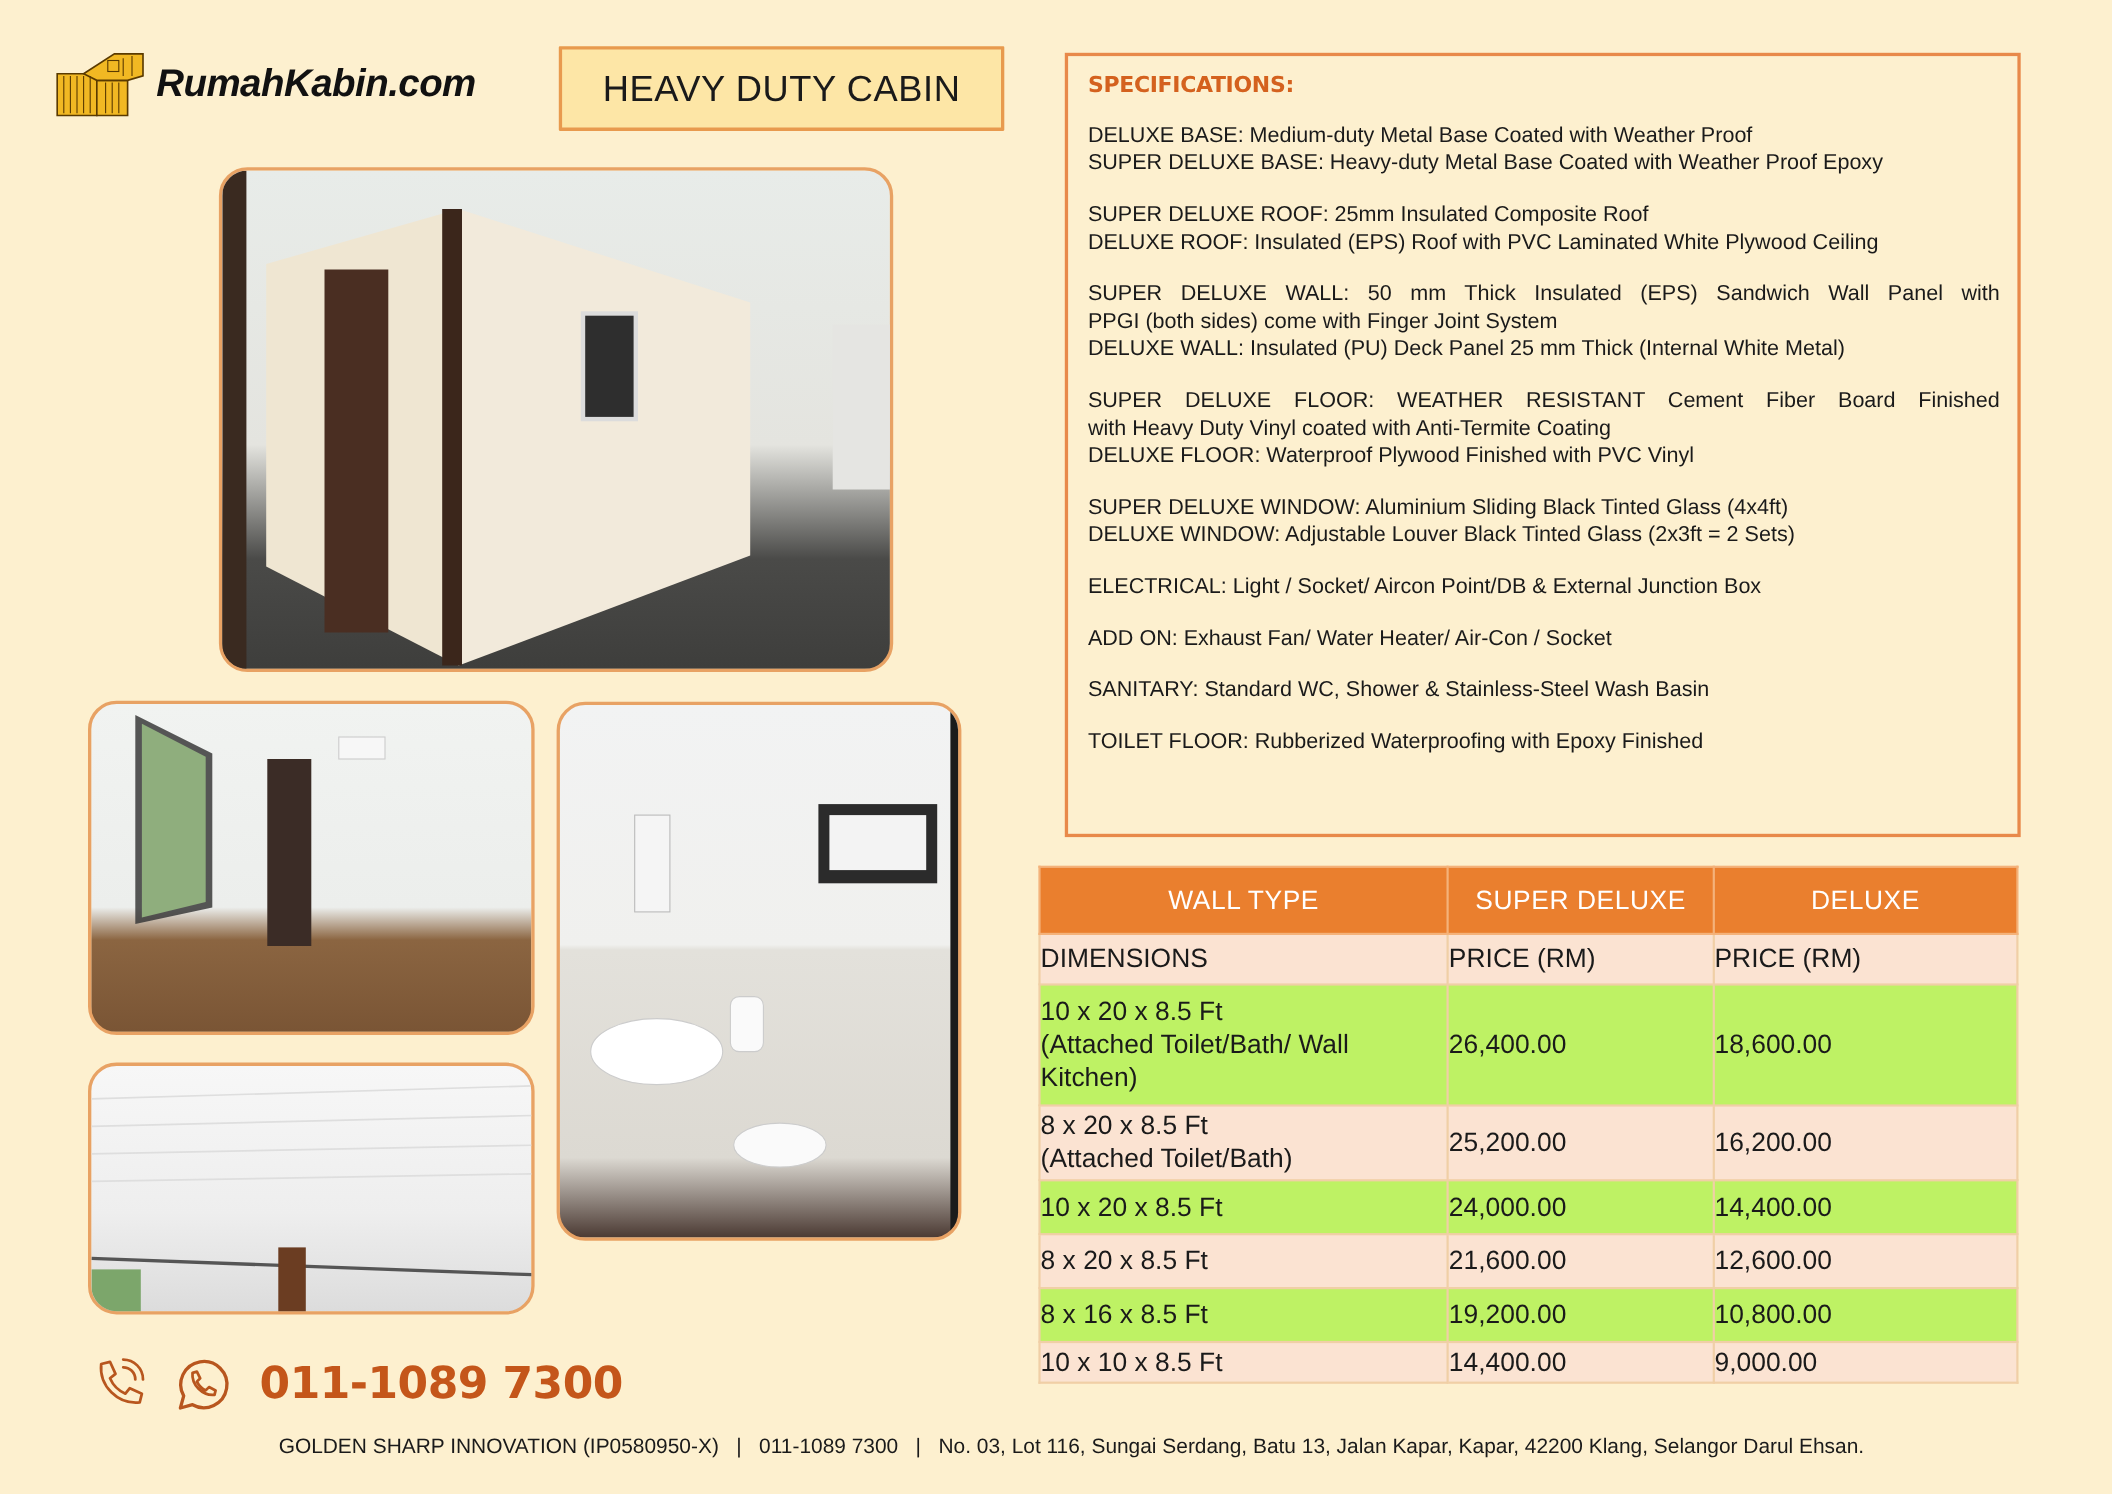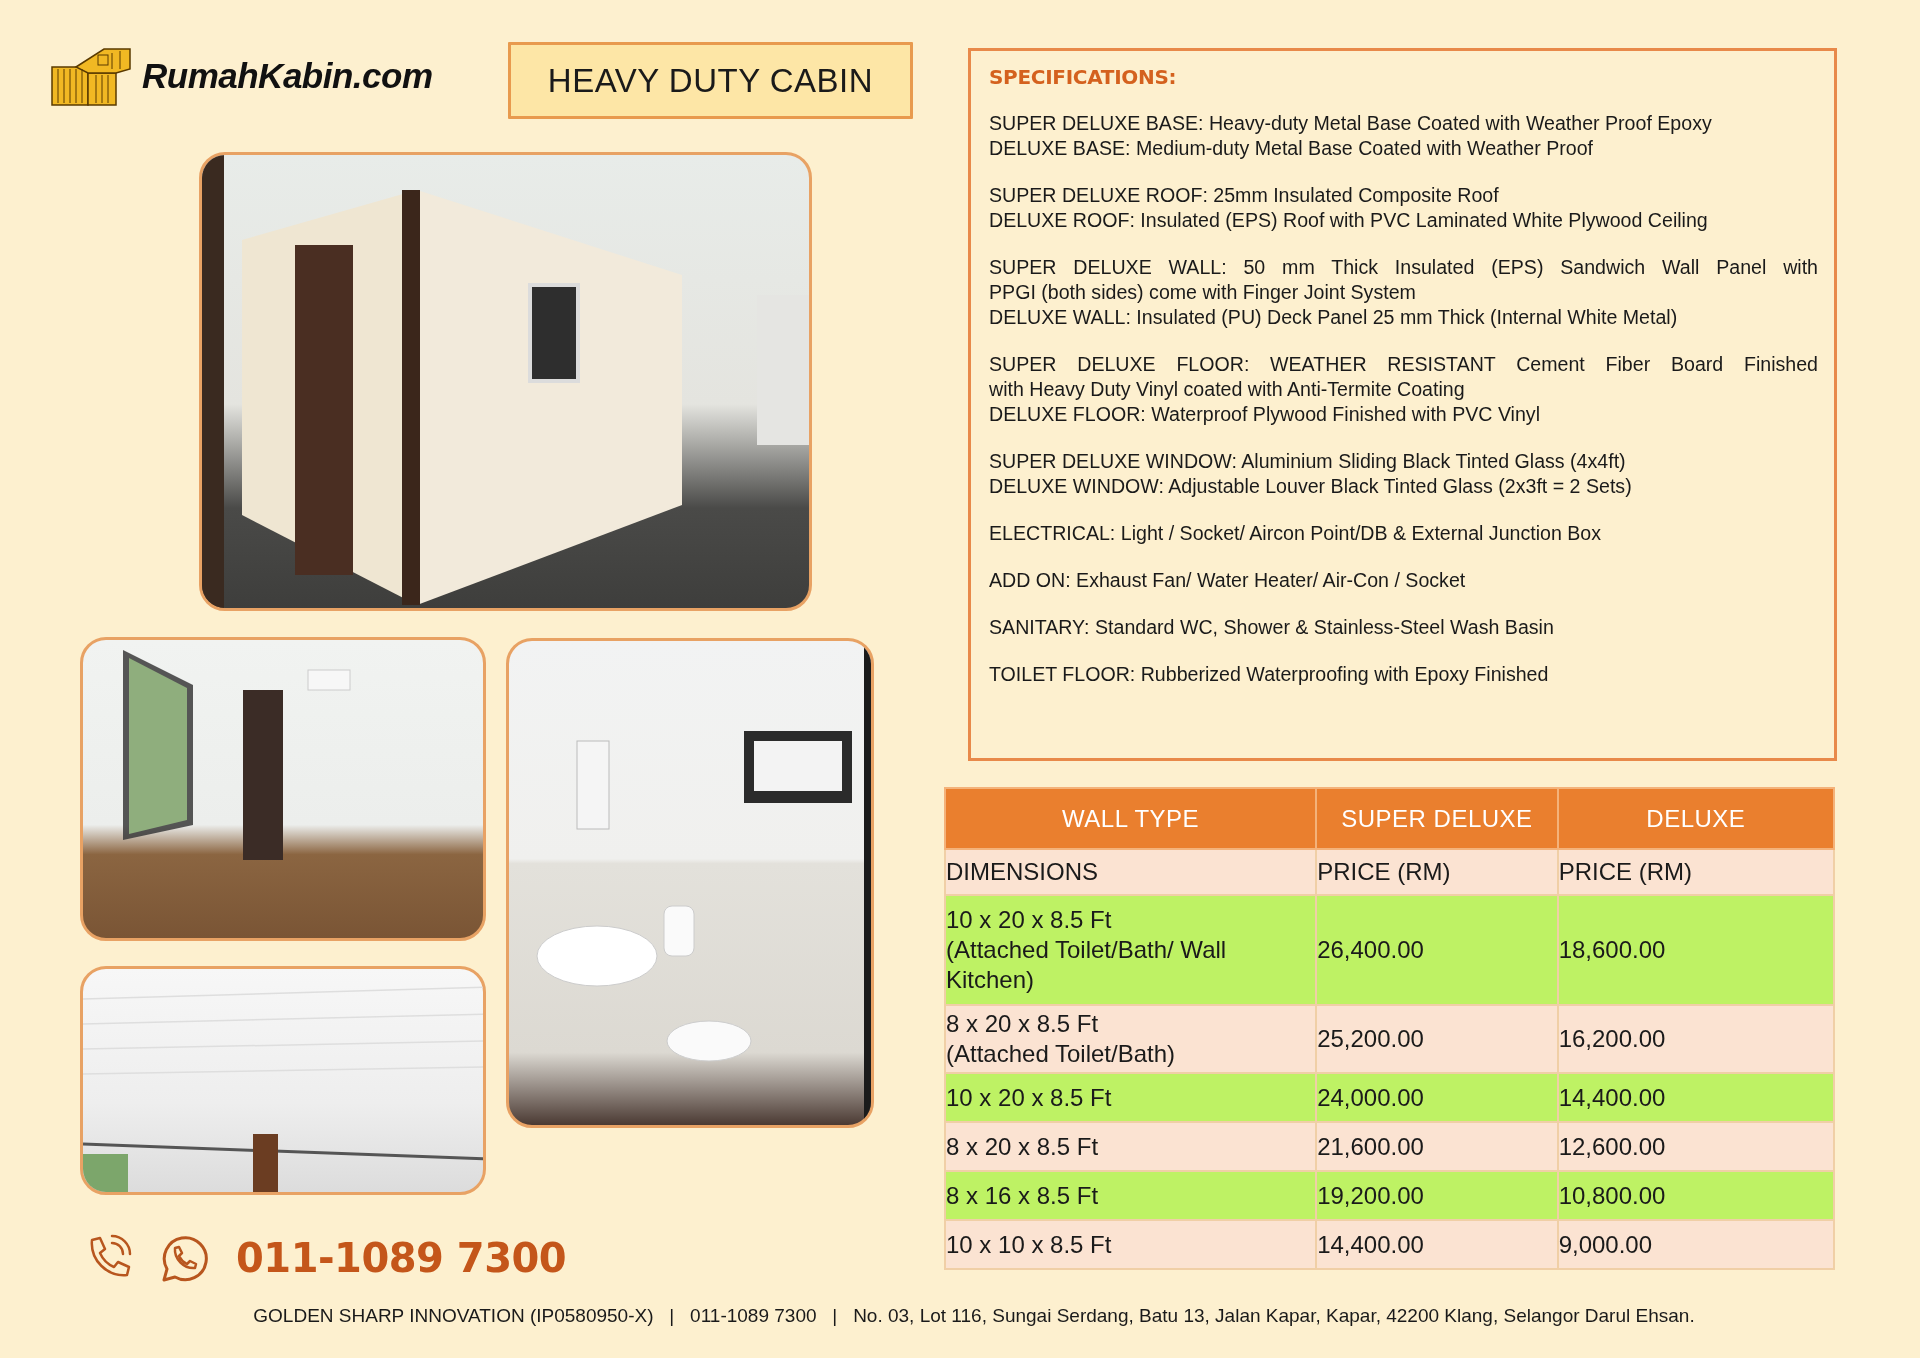--- a/index.html
+++ b/index.html
@@ -114,22 +114,22 @@
     <line x1="0" y1="175" x2="406" y2="190" stroke="#555" stroke-width="3"></line>
     <rect x="0" y="185" width="45" height="44" fill="#7ca66b"></rect>
     <rect x="170" y="165" width="25" height="64" fill="#6b3d22"></rect>
   </svg>
 </div>
 
 <div class="spec-box">
   <div class="spec-title">SPECIFICATIONS:</div>
 
   <div class="spec-group">
+    <div class="spec-line">DELUXE BASE: Medium-duty Metal Base Coated with Weather Proof</div>
     <div class="spec-line">SUPER DELUXE BASE: Heavy-duty Metal Base Coated with Weather Proof Epoxy</div>
-    <div class="spec-line">DELUXE BASE: Medium-duty Metal Base Coated with Weather Proof</div>
   </div>
   <div class="spec-group">
     <div class="spec-line">SUPER DELUXE ROOF: 25mm Insulated Composite Roof</div>
     <div class="spec-line">DELUXE ROOF: Insulated (EPS) Roof with PVC Laminated White Plywood Ceiling</div>
   </div>
   <div class="spec-group">
     <div class="spec-line justify">SUPER DELUXE WALL: 50 mm Thick Insulated (EPS) Sandwich Wall Panel with</div>
     <div class="spec-line">PPGI (both sides) come with Finger Joint System</div>
     <div class="spec-line">DELUXE WALL: Insulated (PU) Deck Panel 25 mm Thick (Internal White Metal)</div>
   </div>
@@ -198,21 +198,21 @@
   <tr class="even" style="height:49px">
     <td>8 x 20 x 8.5 Ft</td>
     <td>21,600.00</td>
     <td>12,600.00</td>
   </tr>
   <tr class="odd" style="height:49px">
     <td>8 x 16 x 8.5 Ft</td>
     <td>19,200.00</td>
     <td>10,800.00</td>
   </tr>
-  <tr class="even" style="height:49px">
+  <tr class="even" style="height:37px">
     <td>10 x 10 x 8.5 Ft</td>
     <td>14,400.00</td>
     <td>9,000.00</td>
   </tr>
 </tbody>
   </table>
 
 <div class="phone">
   <span class="phone-icon">
     <svg width="56" height="56" viewBox="0 0 56 56" fill="none" stroke="#b8561e" stroke-width="2.5" stroke-linecap="round" stroke-linejoin="round">

